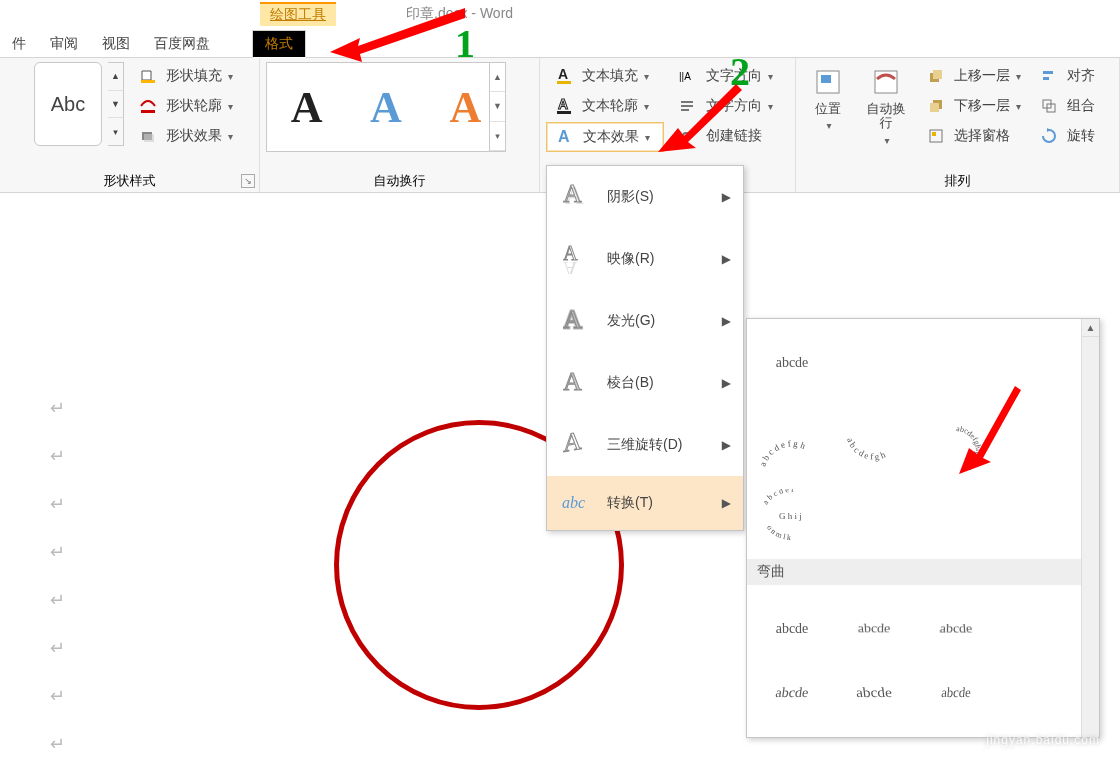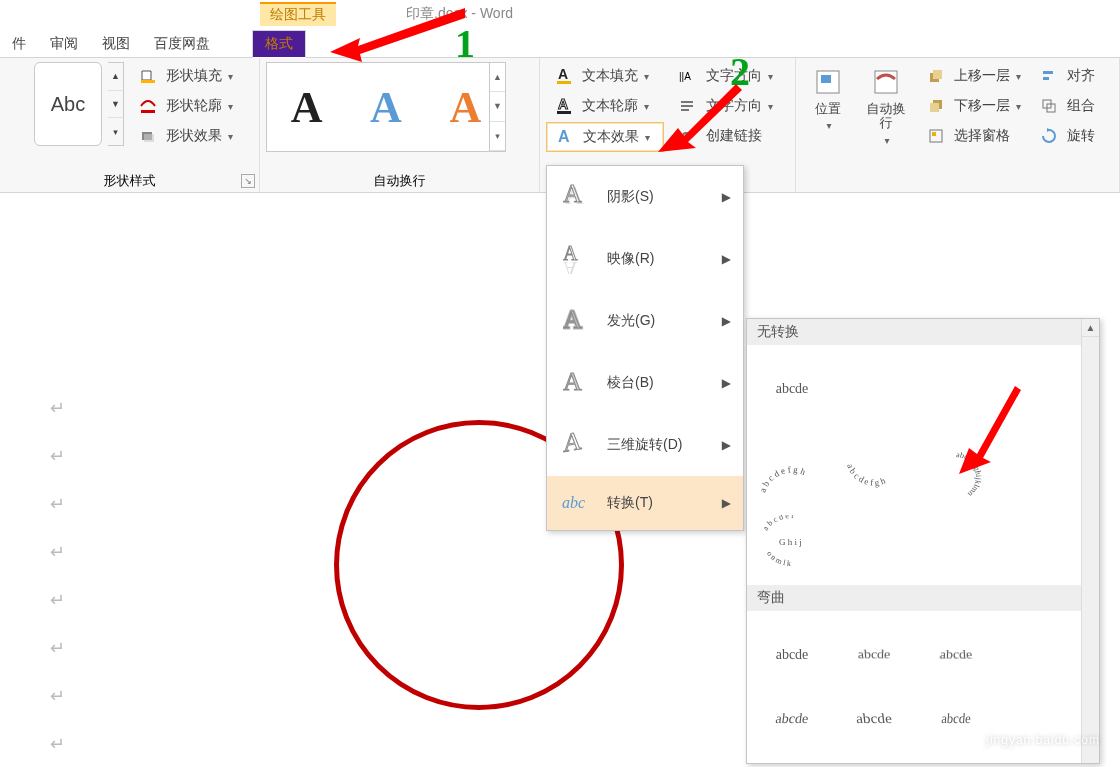--- a/index.html
+++ b/index.html
@@ -1,24 +1,24 @@
 <!DOCTYPE html>
 <html><head>
 <meta charset="utf-8">
 <style>
   * { box-sizing: border-box; margin: 0; padding: 0; }
   body { font-family: "Microsoft YaHei", "SimSun", sans-serif; font-size: 14px; background: #fff; color: #444; width: 1120px; height: 767px; overflow: hidden; position: relative; }
 
   .title-bar { height: 28px; display: flex; align-items: center; padding-left: 260px; }
-  .title-bar .tool-tab { background: #ffe8a6; color: #c07b00; padding: 2px 10px; border-top: 2px solid #ff9800; }
+  .title-bar .tool-tab { background: #ffe8a6; color: #c07b00; padding: 2px 10px; border-top: 2px solid #ff9800; text-decoration: underline; }
   .title-bar .doc-title { margin-left: 70px; color: #888; }
 
   .tabs { height: 30px; display: flex; align-items: flex-end; border-bottom: 1px solid #d4d4d4; padding-left: 0; }
   .tab { padding: 4px 12px; color: #444; }
-  .tab.active { background: #4c1d95; border: 1px solid #d4d4d4; border-bottom: 1px solid #fff; color: #c07b00; margin-bottom: -1px; }
+  .tab.active { background: #000000; border: 1px solid #d4d4d4; border-bottom: 1px solid #fff; color: #c07b00; margin-bottom: -1px; }
 
   .ribbon { height: 135px; background: #f7f7f7; border-bottom: 1px solid #d4d4d4; display: flex; }
   .group { border-right: 1px solid #e0e0e0; padding: 4px 6px 2px 6px; display: flex; flex-direction: column; position: relative; }
   .group-label { text-align: center; color: #000000; font-size: 13px; margin-top: auto; padding-top: 4px; }
   .group-body { display: flex; gap: 6px; flex: 1; }
 
   .shape-box { width: 68px; height: 84px; border: 1px solid #c9c9c9; border-radius: 6px; display: flex; align-items: center; justify-content: center; background: #fff; }
   .small-col { display: flex; flex-direction: column; gap: 2px; }
   .cmd { display: flex; align-items: center; gap: 4px; padding: 2px 4px; color: #444; white-space: nowrap; }
   .caret { font-size: 10px; padding-left: 2px; color: #666; }
@@ -298,20 +298,21 @@
           <span class="icon-box">
               <svg width="16" height="16">
                 <path d="M8 2 A6 6 0 1 1 2 8" fill="none" stroke="#5b9bd5" stroke-width="2"></path>
                 <path d="M6 0 L10 2 L6 4 Z" fill="#5b9bd5"></path>
               </svg>
             </span>
           <span>旋转</span>
         </div>
       </div>
     </div>
+    <div class="group-label">排列</div>
   </div>
 
 </div>
 
 <div class="doc">
   <span class="para-mark" style="left:50px; top:202px;">↵</span>
   <span class="para-mark" style="left:50px; top:250px;">↵</span>
   <span class="para-mark" style="left:50px; top:298px;">↵</span>
   <span class="para-mark" style="left:50px; top:346px;">↵</span>
   <span class="para-mark" style="left:50px; top:394px;">↵</span>
@@ -380,21 +381,20 @@
       </span>
     <span class="m-txt"><span>转换(T)</span></span>
     <span class="arrow">▶</span>
   </div>
 </div>
 
 <div class="transform-panel">
   <div class="tp-scroll">
       <div class="up">▲</div>
     </div>
-  <div class="tp-head">无转换</div>
   <div class="tp-body">
     <div class="thumb">abcde</div>
   </div>
   <div class="tp-body">
     <div class="thumb">
         <svg width="70" height="52">
           <defs>
             <path id="p1" d="M8 42 A28 28 0 0 1 62 42"></path>
           </defs>
           <text font-size="9" fill="#555"><textPath href="#p1">a b c d e f g h</textPath></text>

